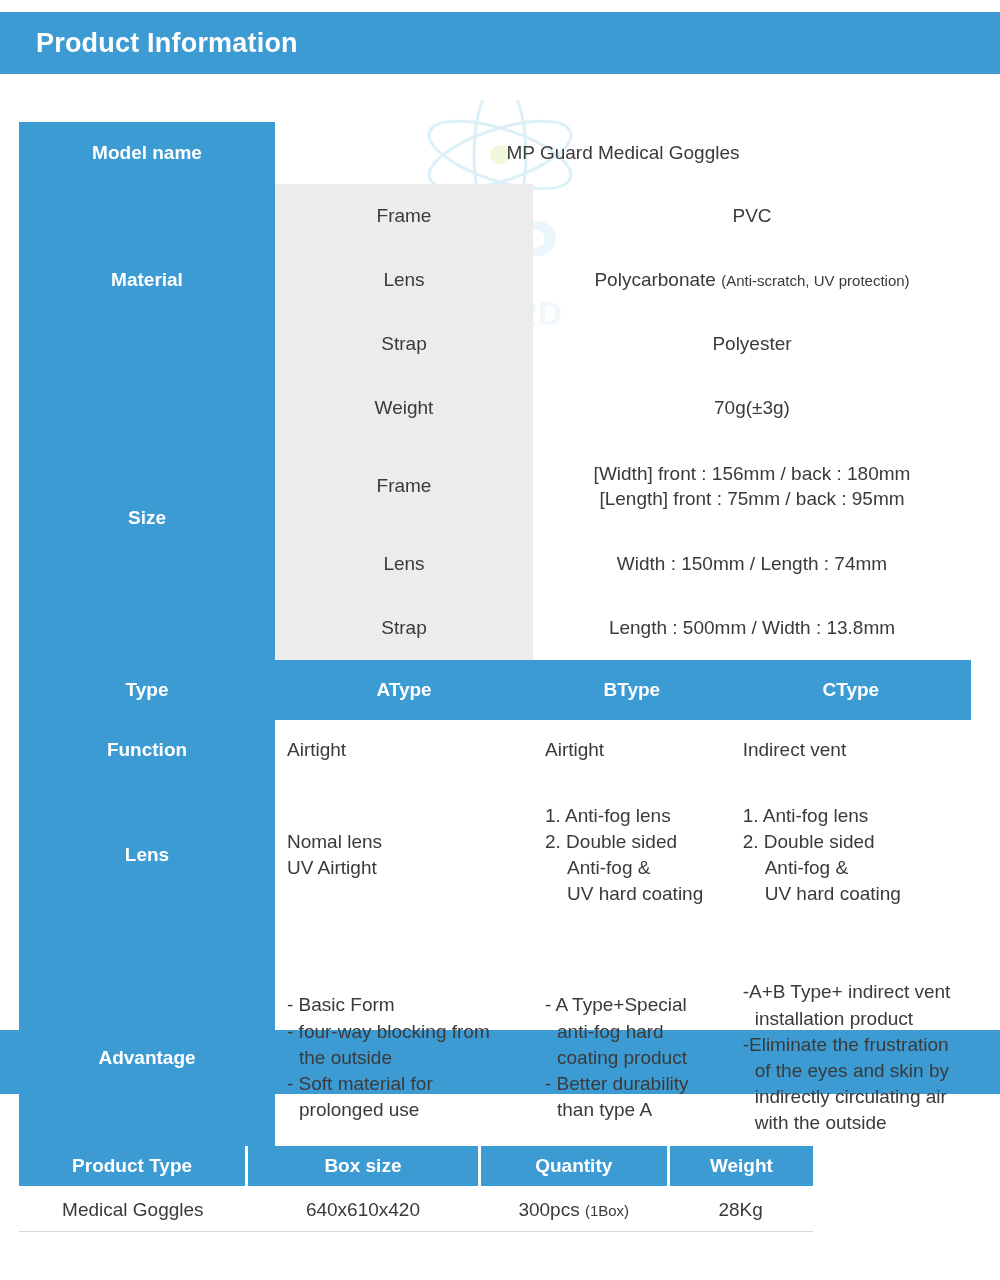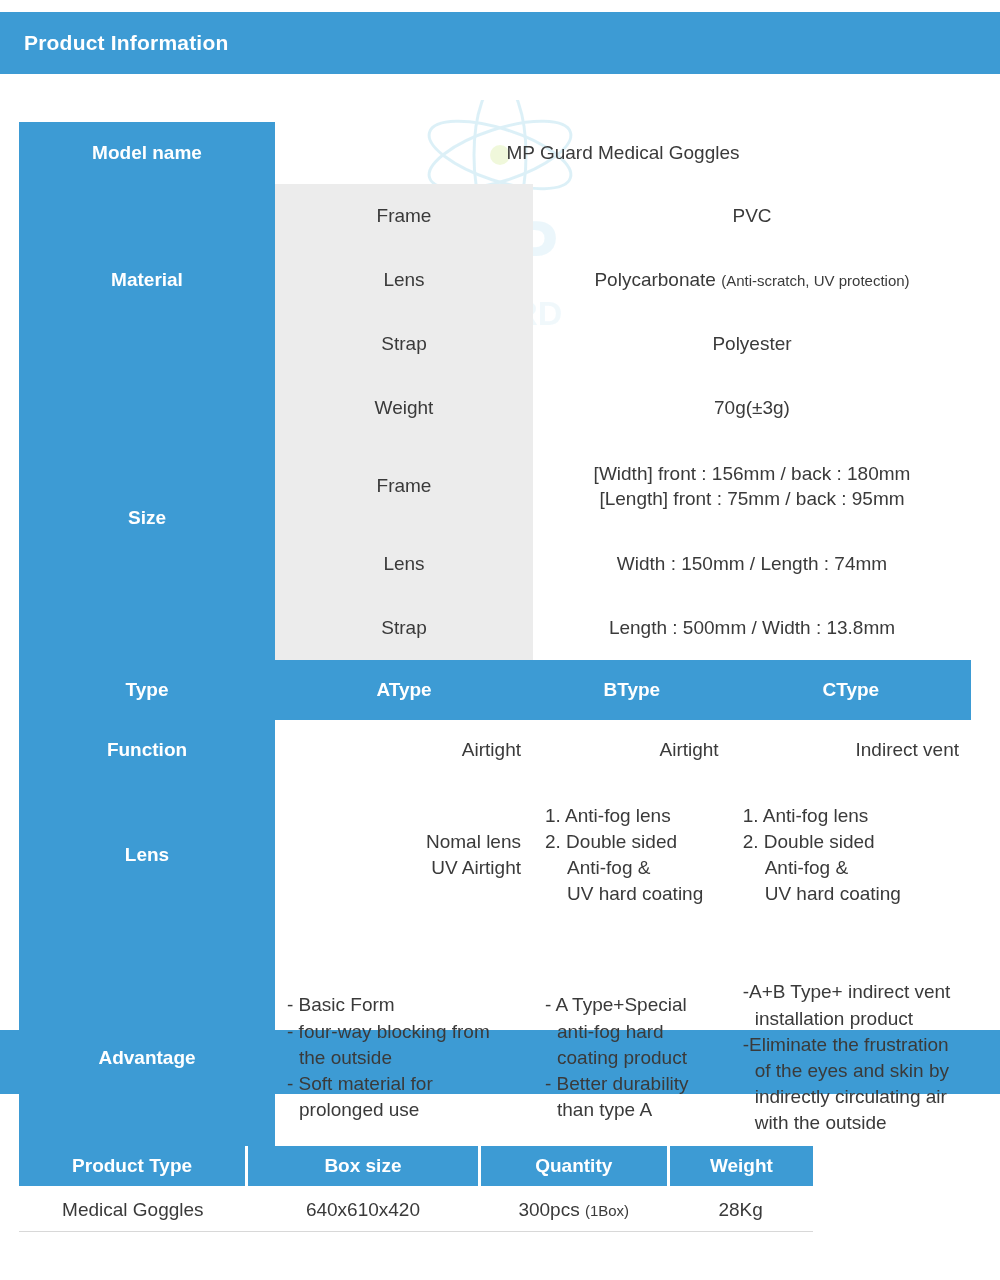--- a/index.html
+++ b/index.html
@@ -24,24 +24,24 @@
 
   
   .section-bar {
     background: #3d9bd4;
     color: #ffffff;
     display: flex;
     align-items: center;
     box-sizing: border-box;
   }
   .section-bar .bar-title {
-    font-size: 21px;
+    font-size: 27px;
     font-weight: bold;
     letter-spacing: 0.2px;
-    padding-left: 24px;
+    padding-left: 36px;
   }
   #bar-product {
     position: absolute;
     left: 0; top: 12px;
     width: 1000px; height: 62px;
   }
   #bar-ct {
     position: absolute;
     left: 0; top: 1030px;
     width: 1000px; height: 64px;
@@ -108,21 +108,21 @@
     color: #ffffff;
     font-weight: bold;
     text-align: center;
     border-bottom: 3px solid #ffffff;
     border-right: 3px solid #ffffff;
     padding: 8px 0;
   }
   .typehead.last { border-right: none; }
 
   .colcell {
-    text-align: right;
+    text-align: left;
     border-bottom: 1px solid #d8d8d8;
     padding: 8px 6px;
     line-height: 1.35;
     vertical-align: middle;
   }
   .colcell-left {
     text-align: left;
     padding: 10px 8px 10px 14px;
     line-height: 1.38;
     border-bottom: 1px solid #d8d8d8;

